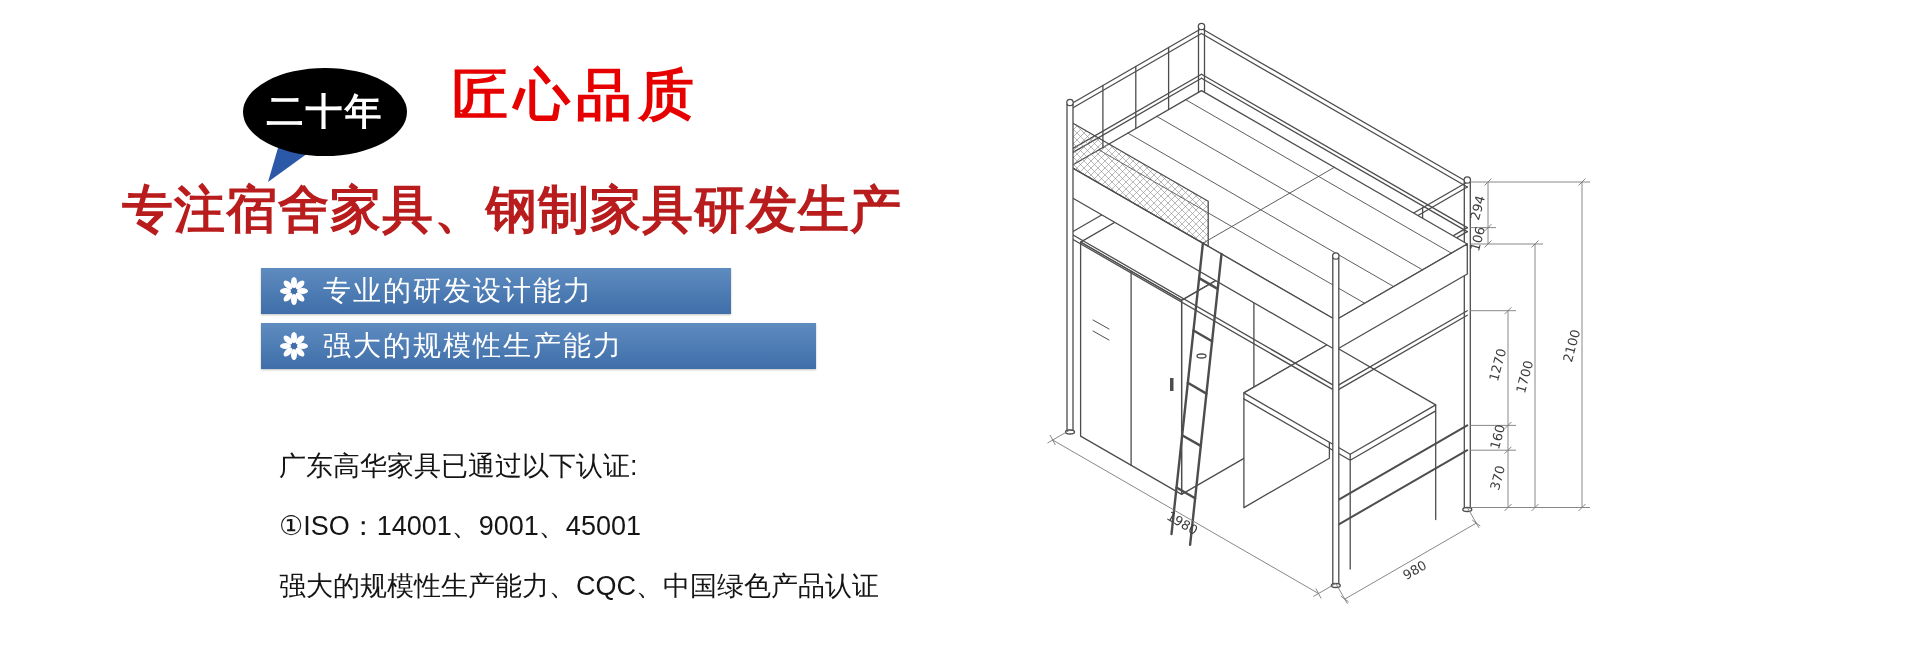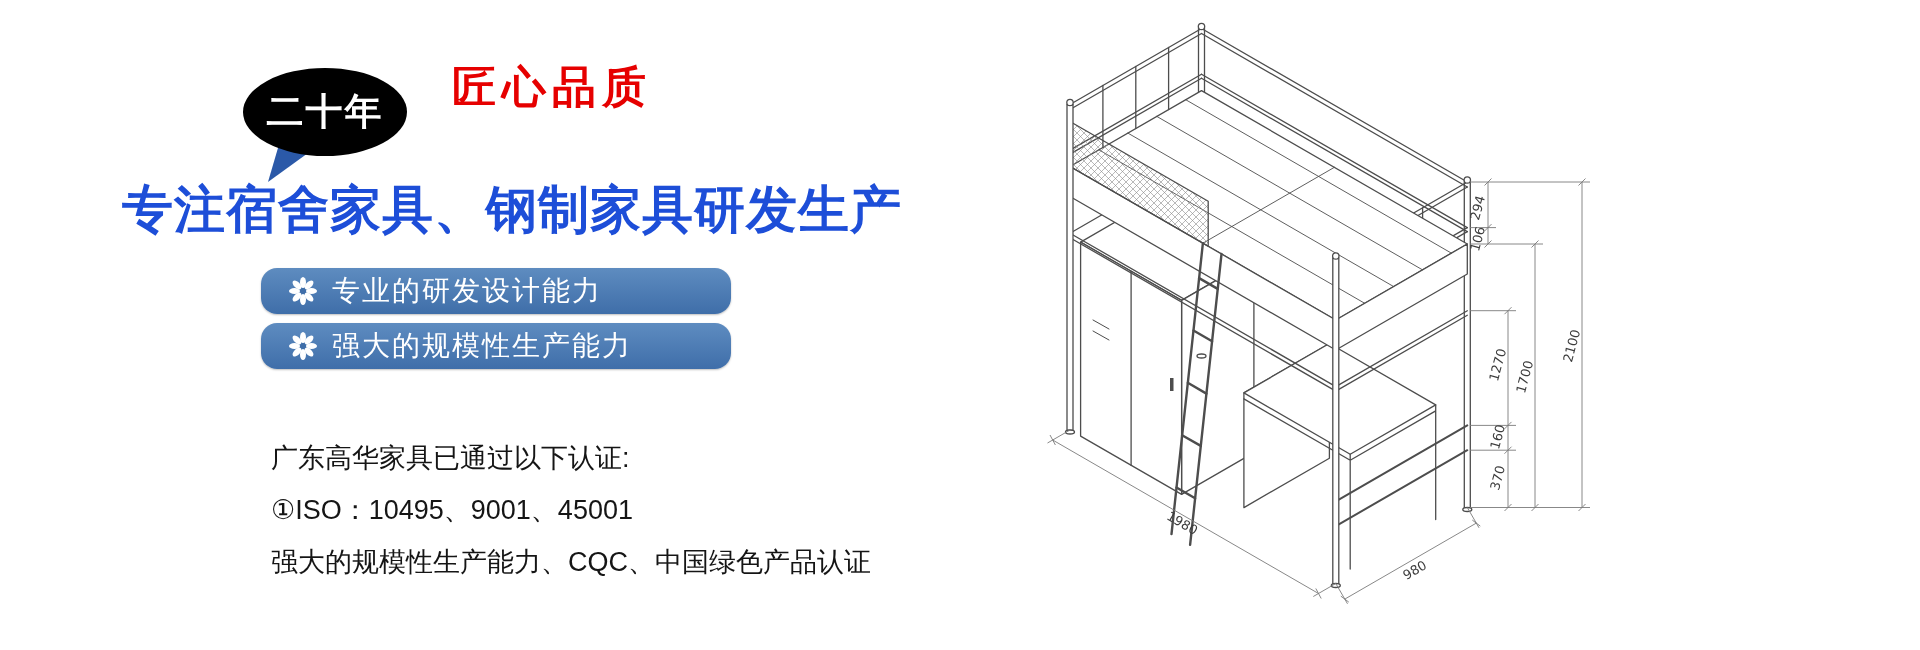--- a/index.html
+++ b/index.html
@@ -7,39 +7,39 @@
   body { font-family:"Liberation Sans","DejaVu Sans",sans-serif; background:#ffffff; overflow:hidden; }
   .stage { position:relative; width:1920px; height:650px; background:#ffffff; overflow:hidden; }
 
   
   .bubble { position:absolute; left:243px; top:68px; width:164px; height:88px;
             background:#000000; border-radius:50%; display:flex; align-items:center; justify-content:center;
             color:#fff; font-size:37px; font-weight:700; letter-spacing:2px; z-index:2; }
   .bubble-tail { position:absolute; left:268px; top:146px; width:48px; height:36px;
                  background:#2b59a8; clip-path:polygon(0% 100%, 22% 0%, 95% 8%); z-index:1; }
 
-  .title { position:absolute; left:452px; top:58px; font-size:44px; font-weight:900;
+  .title { position:absolute; left:452px; top:58px; font-size:56px; font-weight:900;
            color:#e60000; letter-spacing:6px; white-space:nowrap; }
   .subtitle { position:absolute; left:122px; top:176px; font-size:51px; font-weight:900;
-              color:#1d4ed8; letter-spacing:1px; white-space:nowrap; }
+              color:#b91c1c; letter-spacing:1px; white-space:nowrap; }
 
   
-  .feature { position:absolute; left:261px; height:46px; border-radius:16px;
+  .feature { position:absolute; left:261px; height:46px; border-radius:0;
              background:linear-gradient(180deg,#5e8cc0 0%,#3f6ea9 100%);
              box-shadow:0 1px 2px rgba(0,0,0,.25);
-             display:flex; align-items:center; padding-left:27px;
+             display:flex; align-items:center; padding-left:18px;
              color:#fff; font-size:28px; letter-spacing:2px; white-space:nowrap; }
   .f1 { top:268px; width:470px; }
-  .f2 { top:323px; width:470px; }
+  .f2 { top:323px; width:555px; }
   .f3 { top:378px; width:442px; }
   .ficon { width:30px; height:30px; margin-right:14px; flex:0 0 auto; }
 
   
   .certs { position:absolute; left:263px; top:428px; font-size:27px; color:#151515; }
-  .certs p { margin:8px; line-height:44px; white-space:nowrap; }
+  .certs p { margin:16px; line-height:44px; white-space:nowrap; }
 
   
   .drawing { position:absolute; left:1000px; top:0; width:630px; height:650px; }
   .drawing text { font-family:"DejaVu Sans","Liberation Sans",sans-serif; font-size:13px; fill:#3c3c3c; }
 </style>
 </head>
 <body>
 
 <div class="stage">
 
@@ -81,21 +81,21 @@
         <ellipse cx="15" cy="6.5" rx="3" ry="5.5" transform="rotate(315 15 15)"></ellipse>
         <circle cx="15" cy="15" r="3" fill="#3f6ea9"></circle>
       </g>
     </svg>
     <span>强大的规模性生产能力</span>
   </div>
 
 
   <div class="certs">
     <p>广东高华家具已通过以下认证:</p>
-    <p>①ISO：10495、9001、45001</p>
+    <p>①ISO：14001、9001、45001</p>
     <p>强大的规模性生产能力、CQC、中国绿色产品认证</p>
   </div>
 
   <svg class="drawing" viewBox="0 0 630 650">
     <defs>
       <pattern id="mesh" width="7" height="7" patternUnits="userSpaceOnUse">
         <path d="M0 7L7 0M0 0L7 7" stroke="#8a8a8a" stroke-width="0.6" fill="none"></path>
       </pattern>
     </defs>
 

